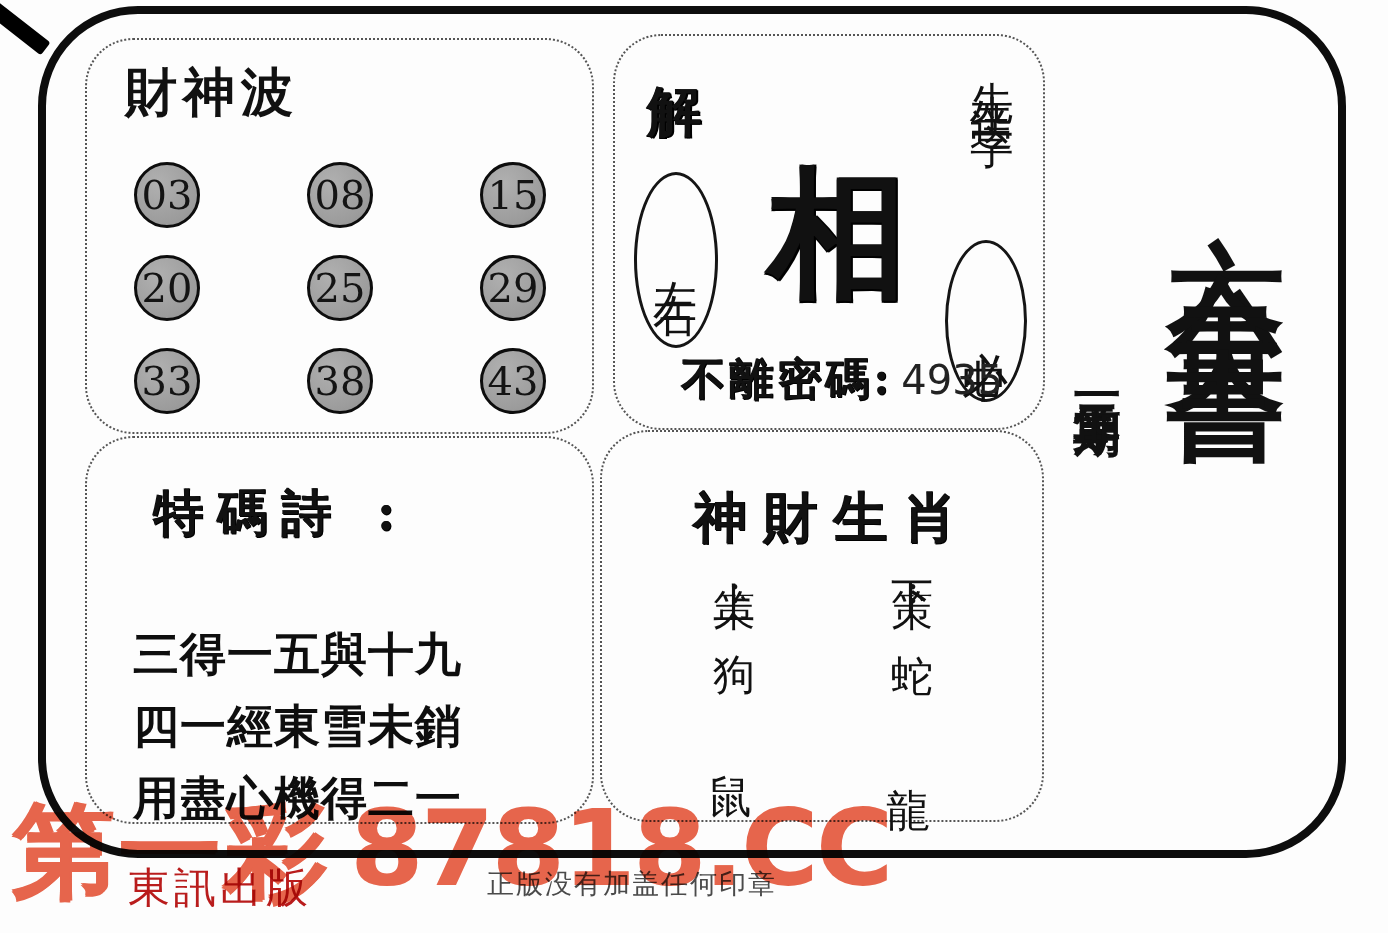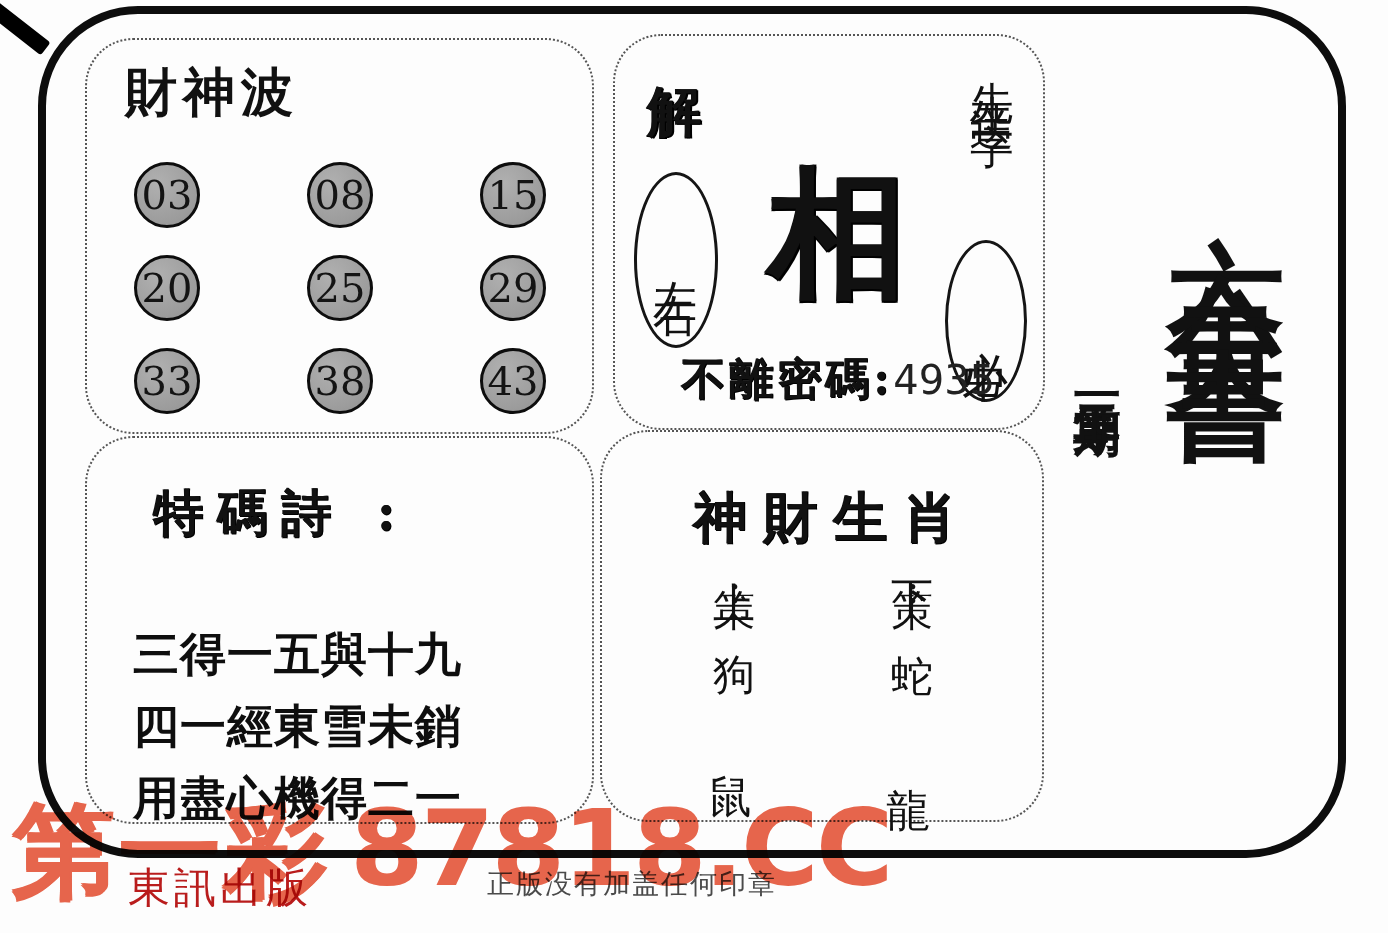--- a/index.html
+++ b/index.html
@@ -62,21 +62,21 @@
   .mz-text{font-size:46px;letter-spacing:6px;}
   .main-char{
     position:absolute;left:152px;top:128px;font-size:140px;line-height:1;font-weight:900;
     font-family:"DejaVu Sans","Liberation Sans",sans-serif;
     text-shadow:2px 0 0 #000,0 2px 0 #000,2px 2px 0 #000;
   }
   .sender-col{
     position:absolute;left:348px;top:10px;font-size:44px;letter-spacing:14px;
   }
   .code-line{
-    position:absolute;left:66px;top:314px;display:flex;align-items:baseline;white-space:nowrap;
+    position:absolute;left:66px;top:314px;display:flex;align-items:baseline;gap:8px;white-space:nowrap;
   }
   .code-label{
     font-size:44px;font-weight:900;letter-spacing:4px;
     text-shadow:1px 0 0 #000,1px 1px 0 #000;
   }
   .code-value{
     font-size:40px;font-family:"DejaVu Sans","Liberation Sans",sans-serif;color:#222;
   }
 
   

